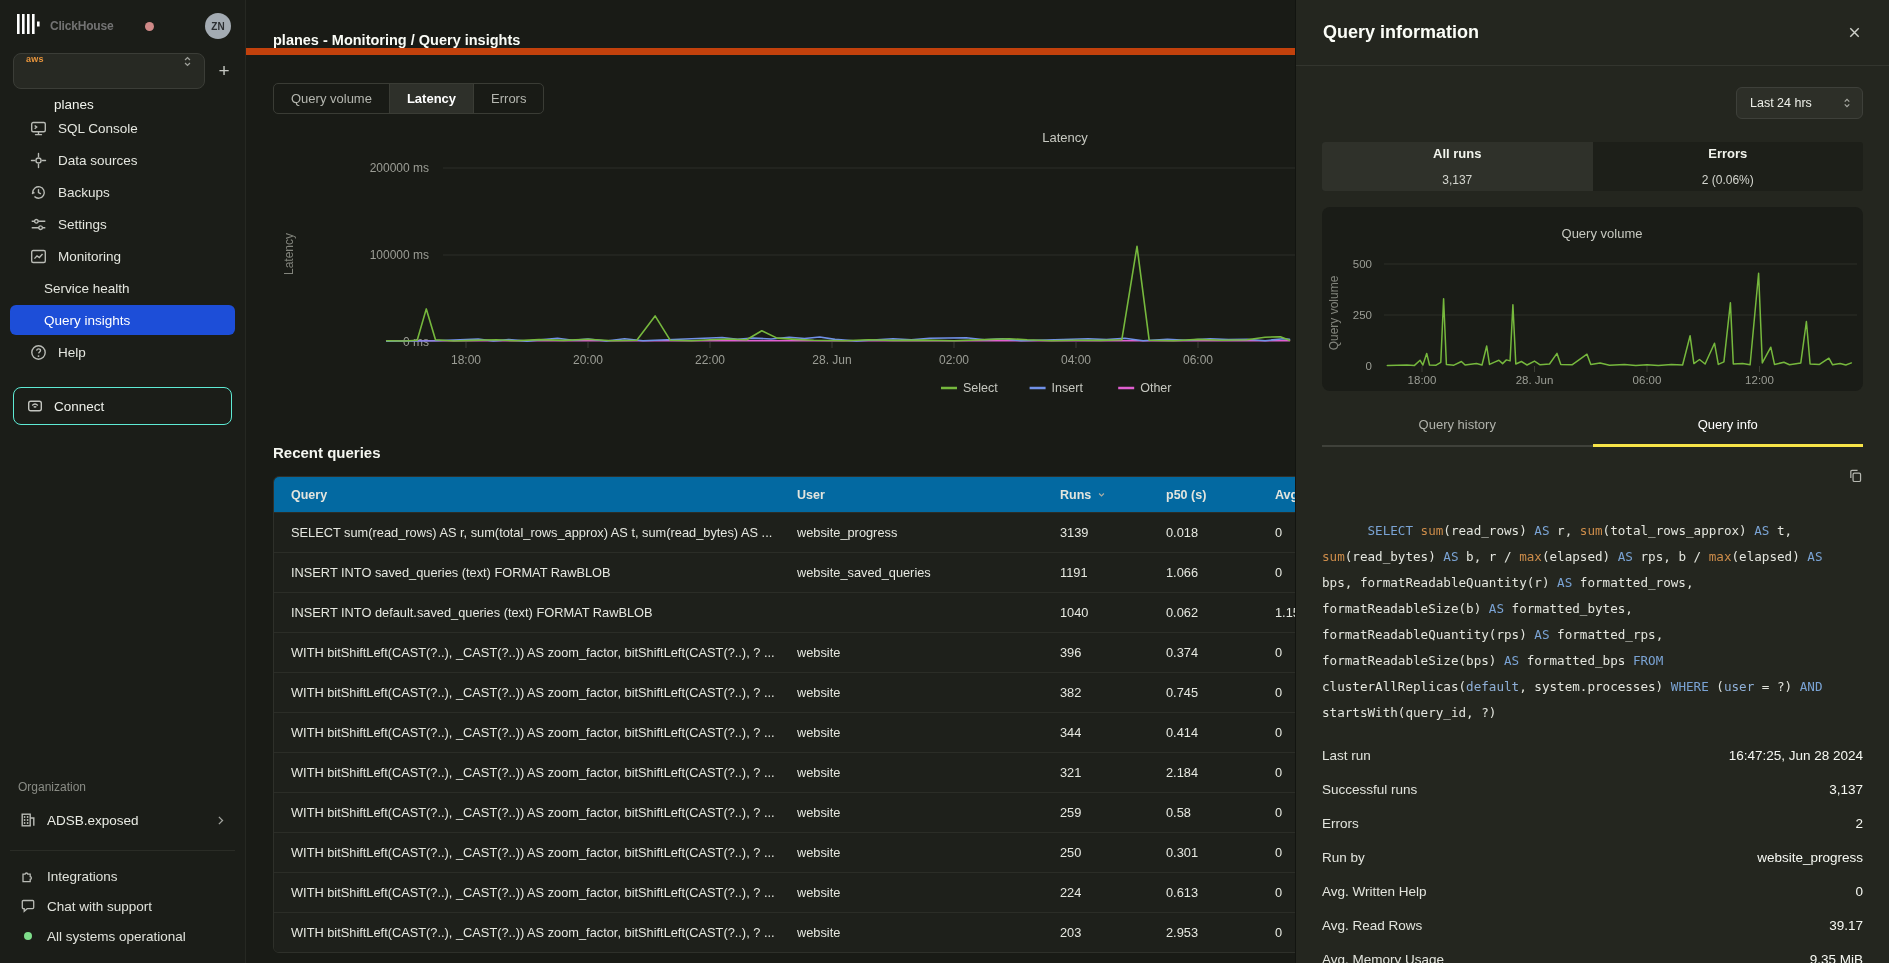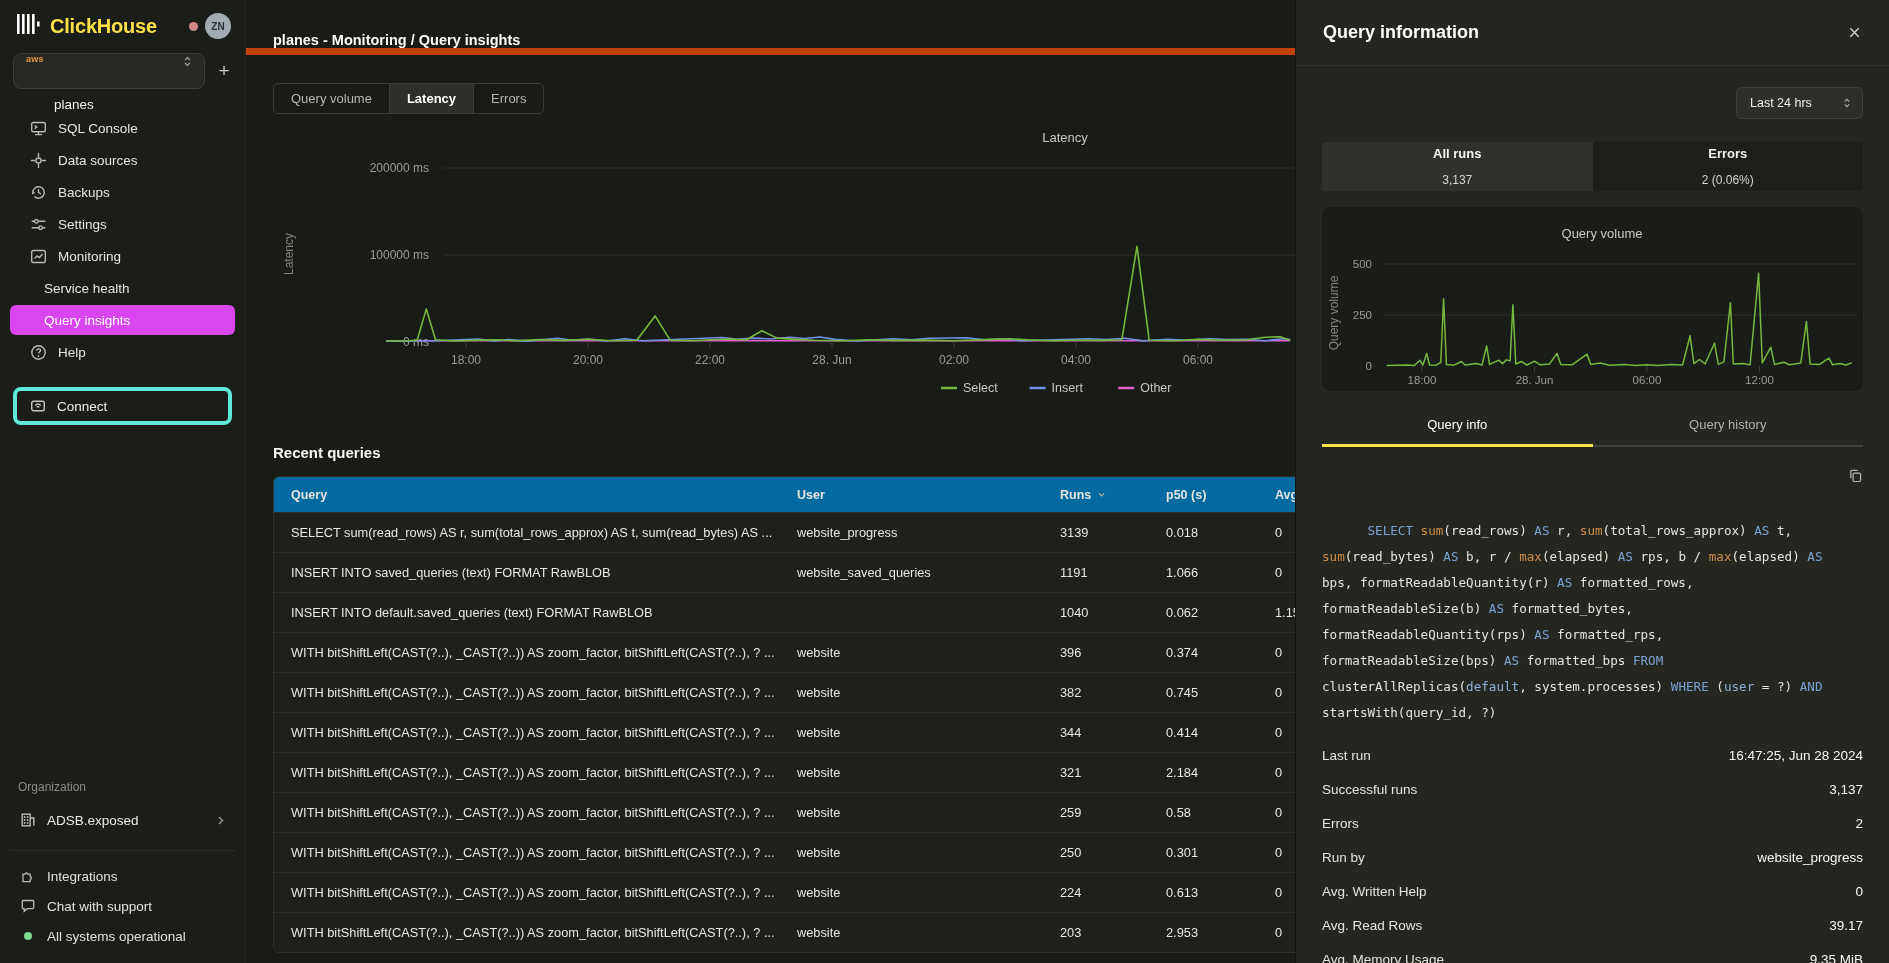--- a/index.html
+++ b/index.html
@@ -4,35 +4,35 @@
 <style>
   * { margin:0; padding:0; box-sizing:border-box; }
   html,body { width:1889px; height:963px; overflow:hidden; }
   body { font-family:"Liberation Sans","DejaVu Sans",sans-serif; background:#191b16; color:#e9ebe4; position:relative; }
   .app { display:flex; width:1889px; height:963px; position:relative; }
 
   
   .sidebar { width:246px; height:963px; background:#1b1d18; border-right:1px solid #262822; display:flex; flex-direction:column; flex:none; }
   .logo-row { display:flex; align-items:center; padding:13px 14px 8px 16px; }
   .brand-bars { color:#fff; margin-right:9px; }
-  .brand-name { font-size:20px; font-weight:700; color:#fde047; letter-spacing:-0.2px; }
+  .brand-name { font-size:12px; font-weight:700; color:#737373; letter-spacing:-0.2px; }
   .brand-dot { width:9px; height:9px; border-radius:50%; background:#cf8987; margin-left:32px; }
   .avatar { width:26px; height:26px; border-radius:50%; background:#a3abb2; color:#2c2f32; font-size:10px; font-weight:700; display:flex; align-items:center; justify-content:center; margin-left:auto; cursor:pointer; }
   .svc-row { display:flex; align-items:center; padding:6px 10px 0 13px; gap:8px; }
   .svc-select { flex:1; height:36px; background:#272923; border:1px solid #3b3d37; border-radius:8px; display:flex; padding:0 10px 0 12px; cursor:pointer; }
   .svc-provider { font-size:9px; font-weight:700; color:#e8953c; margin-right:10px; letter-spacing:.3px; }
   .svc-name { font-size:13.5px; color:#f2f4ee;margin-top:43px; }
   .svc-caret { margin-left:auto; color:#9ea09a; }
   .plus-btn { width:22px; color:#c6c8c2; font-size:19px; line-height:22px; text-align:center; cursor:pointer; font-weight:400; }
   .nav { margin-top:24px; padding:0 10px; }
   .nav-item { height:30px; margin-bottom:2px; display:flex; align-items:center; gap:11px; padding-left:20px; border-radius:6px; font-size:13.5px; color:#e4e6df; cursor:pointer; }
   .nav-item .nico { color:#b9bbb5; display:flex; width:17px; justify-content:center; }
   .nav-item.sub { padding-left:34px; }
-  .nav-item.active { background:#d946ef; color:#fff; }
-  .connect-btn { margin:18px 13px 0 13px; height:38px; border:4px solid #5eead4; border-radius:8px; display:flex; align-items:center; gap:11px; padding-left:13px; font-size:13.5px; color:#eef0ea; cursor:pointer; }
+  .nav-item.active { background:#1d4ed8; color:#fff; }
+  .connect-btn { margin:18px 13px 0 13px; height:38px; border:1px solid #5eead4; border-radius:8px; display:flex; align-items:center; gap:11px; padding-left:13px; font-size:13.5px; color:#eef0ea; cursor:pointer; }
   .connect-btn .nico { color:#c3c5bf; display:flex; }
   .org-section { margin-top:auto; padding:0 10px; }
   .org-label { font-size:12px; color:#8a8c85; padding-left:8px; margin-bottom:10px; }
   .org-row { height:32px; display:flex; align-items:center; gap:11px; padding:0 8px 0 10px; font-size:13.5px; color:#e9ebe4; cursor:pointer; border-radius:6px; }
   .org-row .nico { color:#b9bbb5; display:flex; }
   .org-chevron { margin-left:auto; color:#a2a49e; display:flex; }
   .sb-divider { border-top:1px solid #2a2c26; margin:14px 0 10px 0; }
   .sb-footer { padding:0 10px 12px 10px; }
   .footer-item { height:30px; display:flex; align-items:center; gap:11px; padding-left:10px; font-size:13.5px; color:#e0e2db; cursor:pointer; border-radius:6px; }
   .footer-item .nico { color:#b9bbb5; display:flex; width:16px; justify-content:center; }
@@ -438,22 +438,22 @@
             <line x1="325.0" y1="159" x2="325.0" y2="165" stroke="#3a3c34" stroke-width="1"></line>
             <text x="325.0" y="177" text-anchor="middle" fill="#9b9d95" font-size="11.5">06:00</text>
             <line x1="437.5" y1="159" x2="437.5" y2="165" stroke="#3a3c34" stroke-width="1"></line>
             <text x="437.5" y="177" text-anchor="middle" fill="#9b9d95" font-size="11.5">12:00</text>
             <polyline points="65.3,158.4 85.0,158.0 92.5,158.4 98.1,153.3 100.9,158.0 104.7,146.4 107.5,158.0 114.1,158.2 118.8,155.3 121.6,91.7 124.4,157.4 131.9,158.2 139.4,154.5 143.1,158.0 154.4,156.6 160.0,158.0 164.7,139.0 167.5,157.4 173.1,154.9 176.9,153.3 180.6,156.6 184.4,152.9 188.1,153.9 190.9,97.8 193.8,157.0 199.4,154.5 205.0,158.0 212.5,154.1 218.1,157.8 227.5,157.0 235.0,146.4 238.8,157.4 250.0,157.8 265.0,147.2 268.8,157.4 278.1,156.1 287.5,158.2 302.5,157.4 313.8,158.4 325.0,157.8 336.3,158.4 349.4,157.4 360.6,158.0 368.1,128.8 371.9,156.6 377.5,152.5 383.1,157.0 392.5,136.2 396.3,157.4 401.9,154.9 408.4,95.8 411.3,157.0 420.6,156.6 428.1,157.8 436.6,66.2 440.3,155.9 448.8,140.2 452.5,157.4 461.9,155.3 467.5,157.8 478.8,155.9 484.4,114.5 488.1,157.0 497.5,157.4 506.9,151.2 510.6,157.8 518.1,156.6 523.8,158.0 529.4,155.9" fill="none" stroke="#76b83d" stroke-width="1.5" stroke-linejoin="round" stroke-linecap="round"></polyline>
             <text x="280" y="31" text-anchor="middle" fill="#c7c9c1" font-size="13">Query volume</text>
             <text x="16" y="106" text-anchor="middle" fill="#82847c" font-size="12" transform="rotate(-90 16 106)">Query volume</text>
           </svg>
       </div>
       <div class="info-tabs" id="info-tabs">
+          <div class="info-tab">Query history</div>
           <div class="info-tab active">Query info</div>
-          <div class="info-tab">Query history</div>
         </div>
       <div class="code-block" id="sql-code">
         <span class="copy-btn">
           <svg width="15" height="15" viewBox="0 0 16 16" fill="none" stroke="currentColor" stroke-width="1.3">
               <rect x="5.4" y="5.4" width="8" height="9" rx="1.4"></rect>
               <path d="M3 10.6V3.8c0-.7.5-1.2 1.2-1.2h6"></path>
             </svg>
         </span>
       <span class="kw">SELECT </span><span class="fn">sum</span><span class="pl">(read_rows) </span><span class="kw">AS </span><span class="pl">r, </span><span class="fn">sum</span><span class="pl">(total_rows_approx) </span><span class="kw">AS </span><span class="pl">t, </span><span class="fn">sum</span><span class="pl">(read_bytes) </span><span class="kw">AS </span><span class="pl">b, r / </span><span class="fn">max</span><span class="pl">(elapsed) </span><span class="kw">AS </span><span class="pl">rps, b / </span><span class="fn">max</span><span class="pl">(elapsed) </span><span class="kw">AS </span><span class="pl">bps, formatReadableQuantity(r) </span><span class="kw">AS </span><span class="pl">formatted_rows, formatReadableSize(b) </span><span class="kw">AS </span><span class="pl">formatted_bytes, formatReadableQuantity(rps) </span><span class="kw">AS </span><span class="pl">formatted_rps, formatReadableSize(bps) </span><span class="kw">AS </span><span class="pl">formatted_bps </span><span class="kw">FROM </span><span class="pl">clusterAllReplicas(</span><span class="pr">default</span><span class="pl">, system.processes) </span><span class="kw">WHERE </span><span class="pl">(</span><span class="pr">user</span><span class="pl"> = ?) </span><span class="kw">AND </span><span class="pl">startsWith(query_id, ?)</span></div>
       <div class="stats" id="stats">

